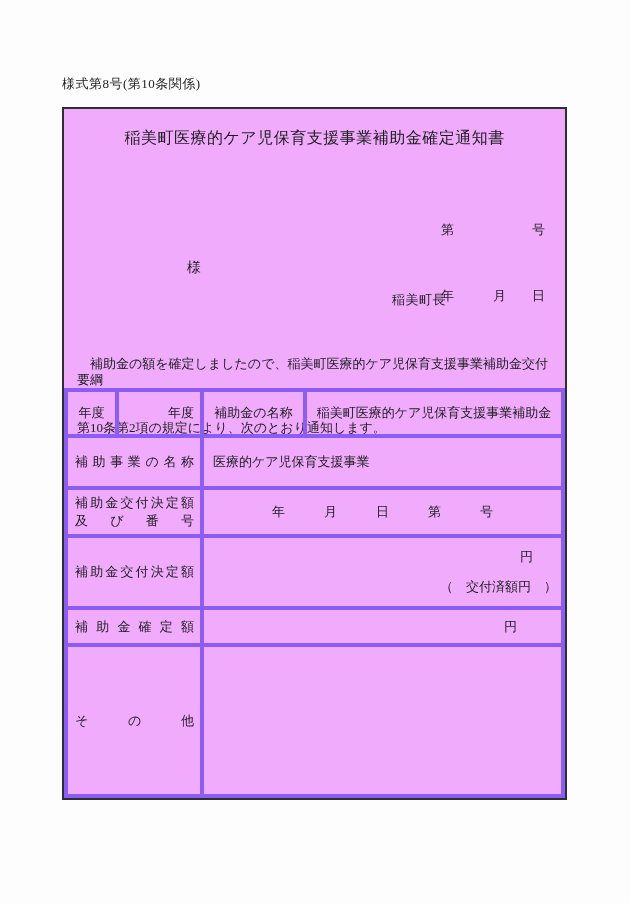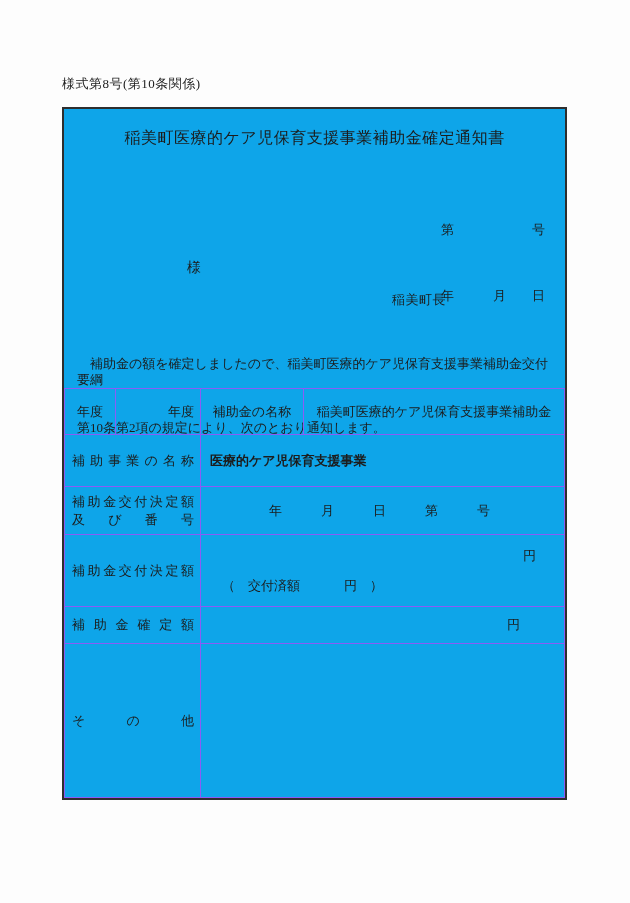--- a/index.html
+++ b/index.html
@@ -14,21 +14,21 @@
 
   .form-label {
     position: absolute; left: 62px; top: 75px;
     font-size: 13px; letter-spacing: 0.5px;
   }
 
   .doc-box {
     position: absolute; left: 62px; top: 107px;
     width: 505px; height: 693px;
     border: 2px solid #2e2e2e;
-    background: #0ea5e9;
+    background: #f0abfc;
   }
 
   .title {
     position: absolute; top: 19px; left: 0; right: 0;
     text-align: center; font-size: 16px; letter-spacing: 0.5px;
   }
 
   .num-date {
     position: absolute; top: 66px; right: 20px;
     text-align: right; font-size: 13px; line-height: 22px;
@@ -43,44 +43,44 @@
     font-size: 13px; line-height: 16px; white-space: pre-wrap;
   }
 
   table.grid {
     position: absolute; left: 0; right: 0; top: 279px;
     width: 100%; height: 410px;
     border-collapse: collapse; table-layout: fixed;
     font-size: 13px;
   }
   table.grid td {
-    border: 1px solid #8b5cf6;
+    border: 4px solid #8b5cf6;
     vertical-align: middle;
     overflow: hidden;
   }
   .c { text-align: center; }
   .r { text-align: right; }
   .just {
     text-align: justify; text-align-last: justify;
     text-justify: inter-character;
     padding: 0 6px 0 7px;
   }
   .just-line {
     text-align: justify; text-align-last: justify;
     text-justify: inter-character;
     line-height: 18px;
   }
   td.lblcell { padding: 0 6px 0 7px; }
-  .val-project { padding-left: 9px; font-weight: bold; }
+  .val-project { padding-left: 9px; }
   .val-decision { padding-left: 68px; white-space: pre; }
   .amount-l1 { text-align: right; padding-right: 28px; line-height: 18px; }
   .amount-l2 {
-    display: flex; justify-content: flex-start;
-    padding-left: 21px; padding-right: 17px;
-    margin-top: 12px; line-height: 18px; white-space: pre; gap: 44px;
+    display: flex; justify-content: flex-end;
+    padding-left: 21px; padding-right: 4px;
+    margin-top: 12px; line-height: 18px; white-space: pre;
   }
   .unit-right { padding-right: 44px; }
   .yearcell-v { padding-right: 6px; }
 </style>
 </head>
 <body>
 
 <div class="page">
 
   <div class="form-label">様式第8号(第10条関係)</div>

